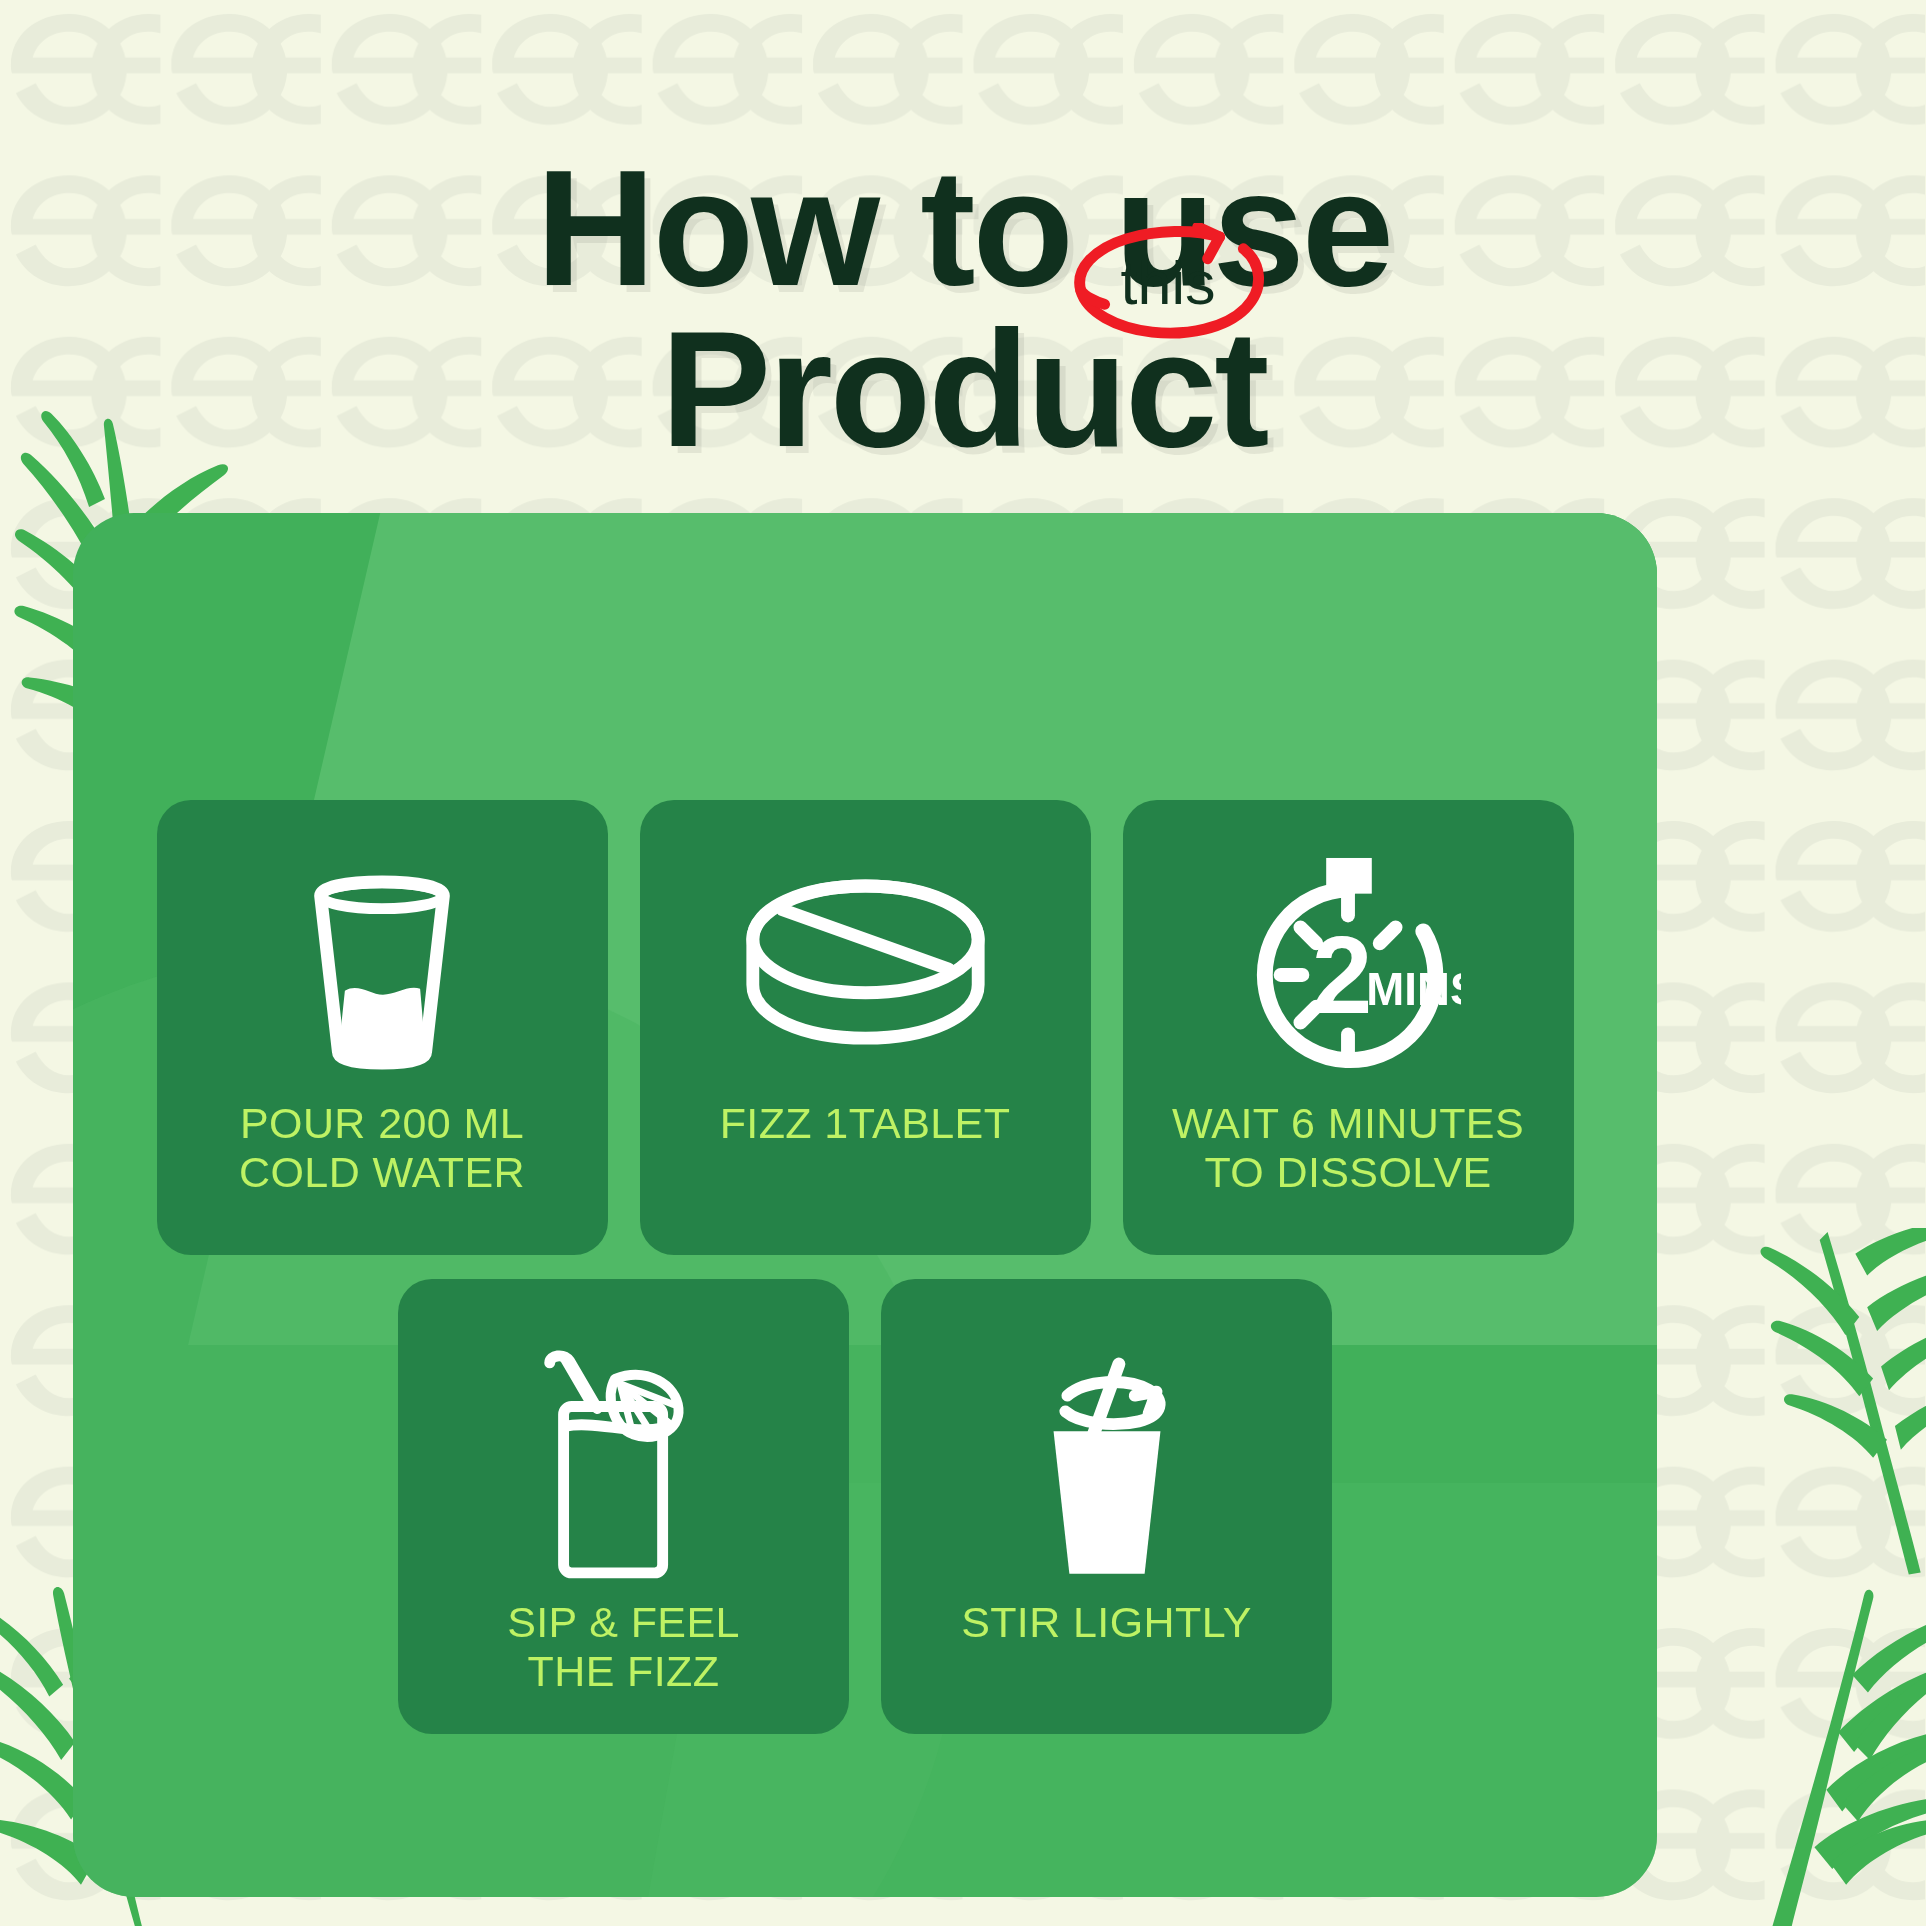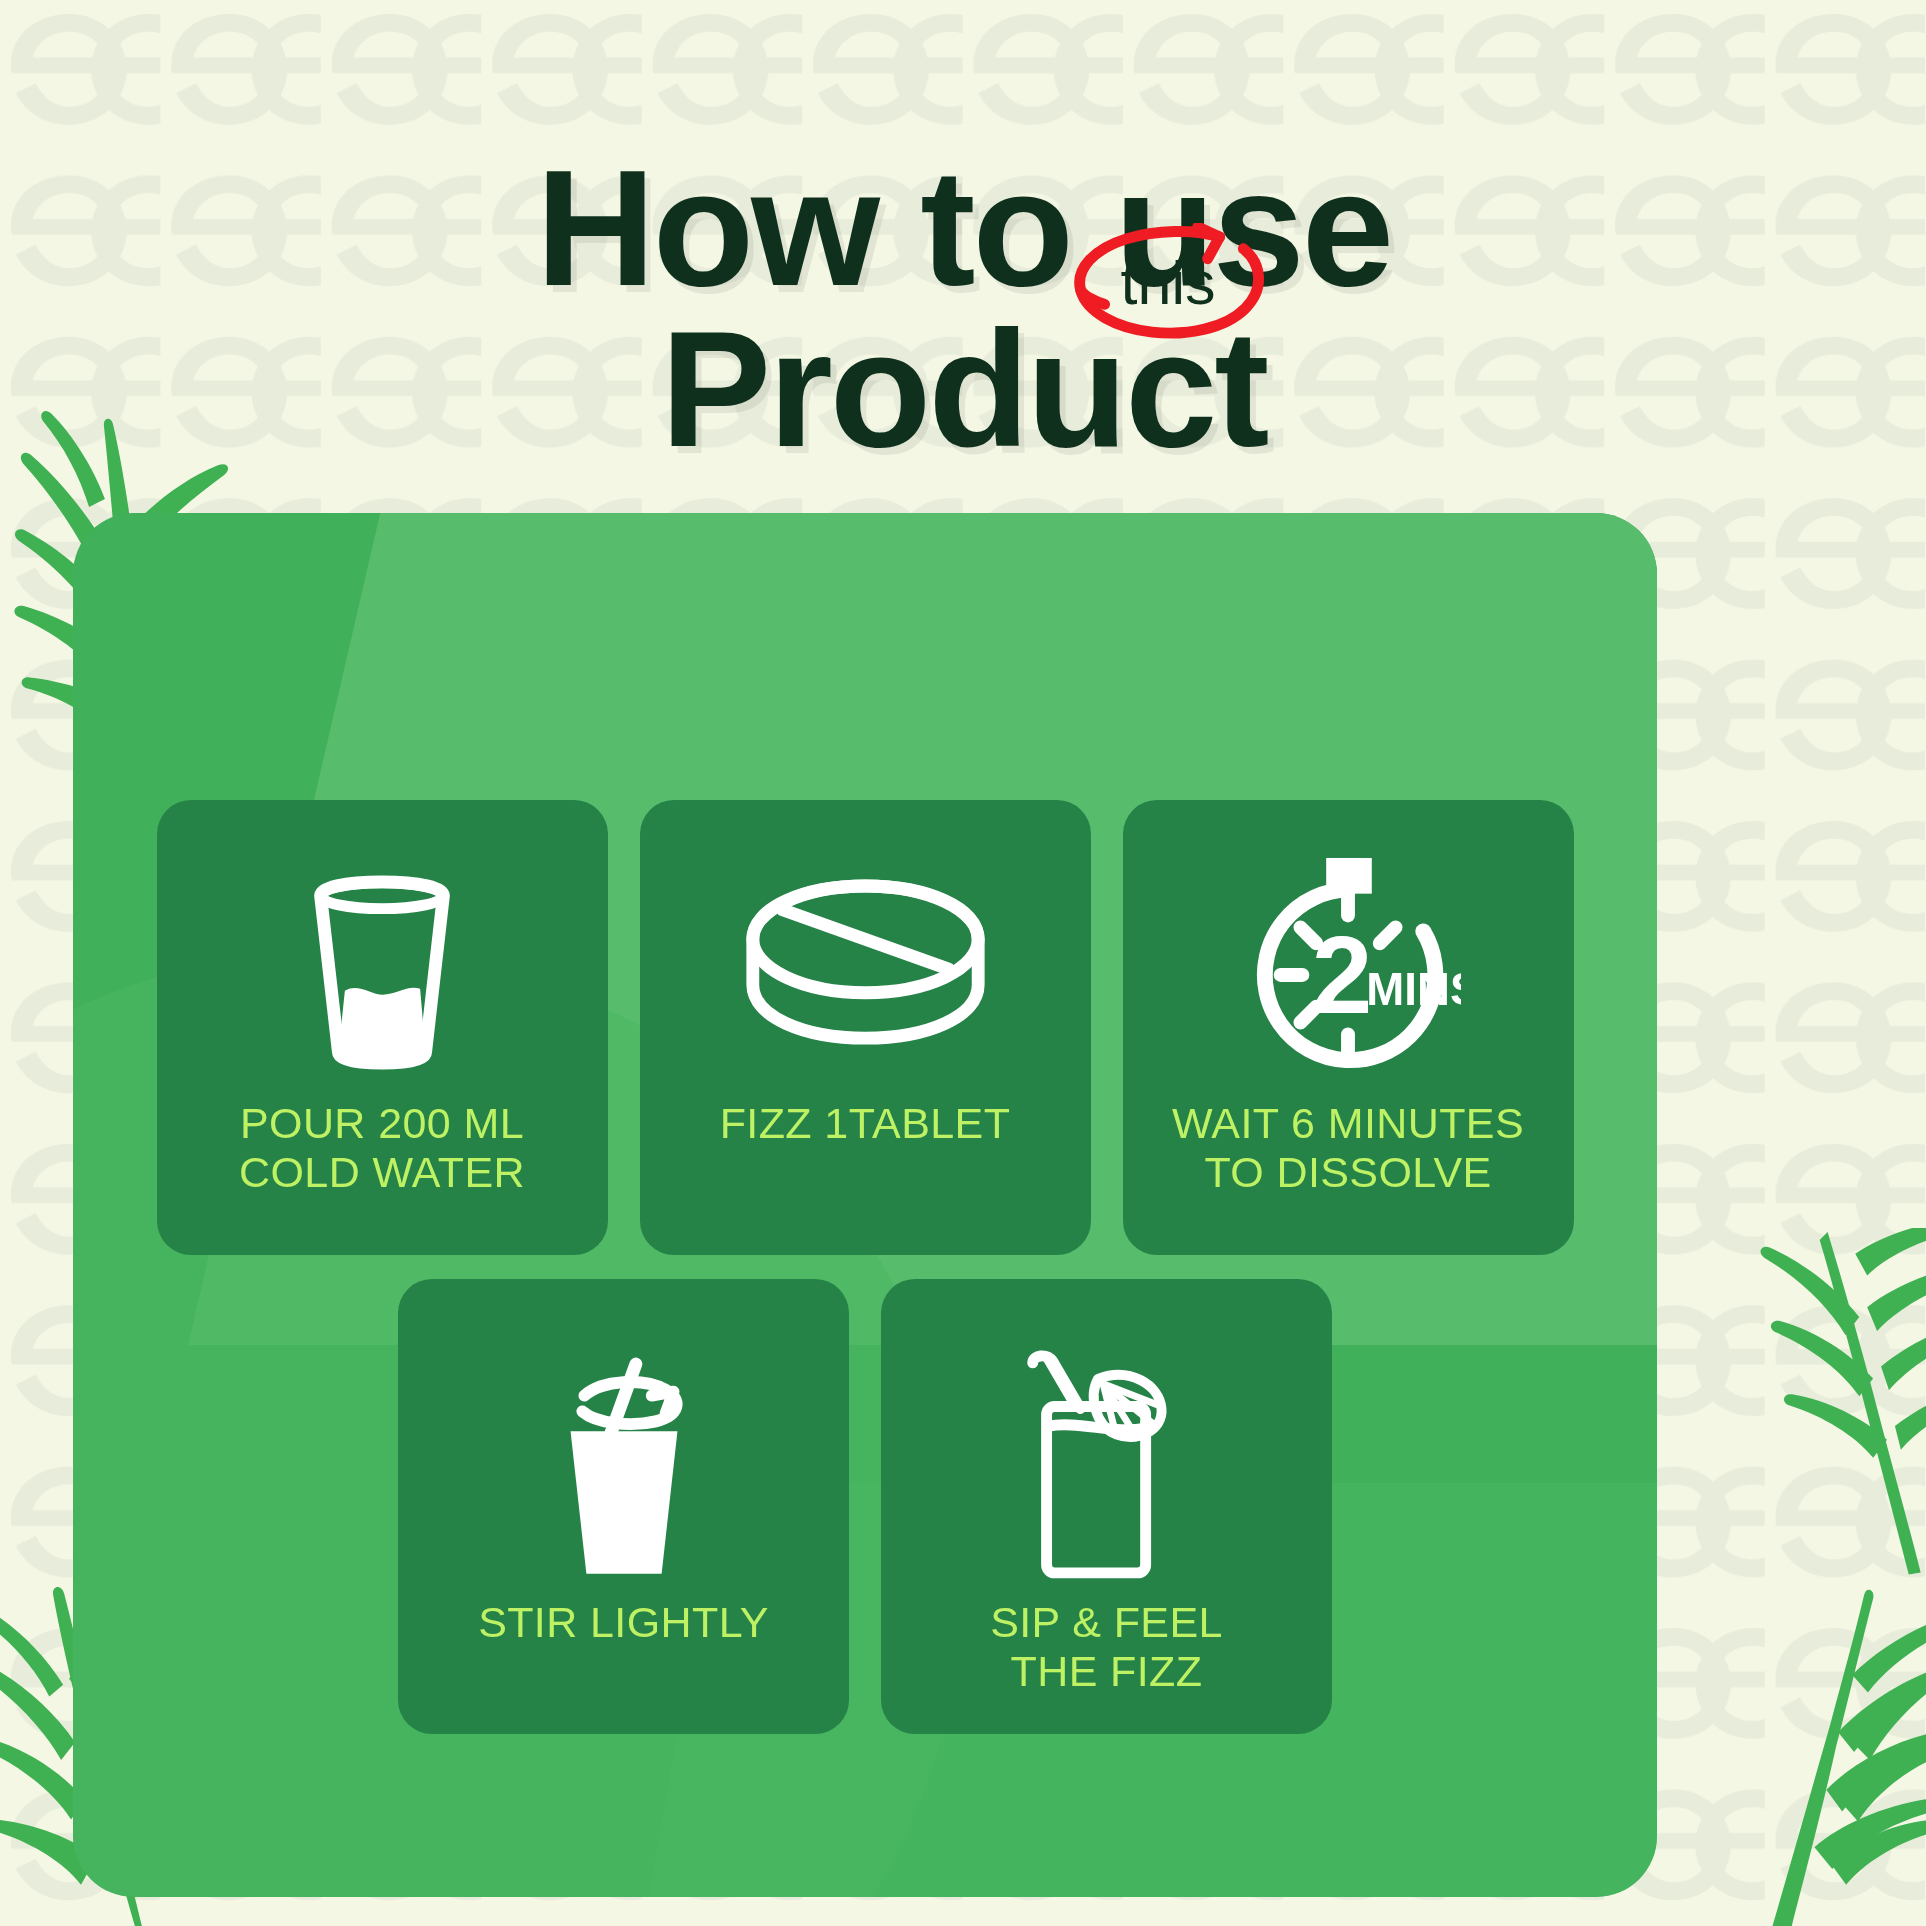--- a/index.html
+++ b/index.html
@@ -294,36 +294,20 @@
       </div>
       <div class="tile-label">WAIT 6 MINUTES
 TO DISSOLVE</div>
     </div>
   </div>
 
   <div class="tile-row" id="tile-row-2">
 
     <div class="tile">
       <div class="tile-icon">
-        <svg width="198" height="238" viewBox="0 0 200 240" xmlns="http://www.w3.org/2000/svg">
-
-          <path d="M46 92 L154 92 L138 236 L62 236 Z" fill="#ffffff"></path>
-
-          <path d="M86 96 L112 24" fill="none" stroke="#ffffff" stroke-width="13" stroke-linecap="round"></path>
-
-          <path d="M60 56 C78 40 120 38 142 50 C160 60 156 76 132 82
-                   C106 88 72 84 58 72" fill="none" stroke="#ffffff" stroke-width="12" stroke-linecap="round"></path>
-          <path d="M128 56 L150 52 L142 74" fill="none" stroke="#ffffff" stroke-width="12" stroke-linecap="round" stroke-linejoin="round"></path>
-        </svg>
-      </div>
-      <div class="tile-label">STIR LIGHTLY</div>
-    </div>
-
-    <div class="tile">
-      <div class="tile-icon">
         <svg width="208" height="248" viewBox="0 0 210 250" xmlns="http://www.w3.org/2000/svg">
 
           <rect x="44" y="72" width="100" height="168" rx="8" fill="none" stroke="#ffffff" stroke-width="11"></rect>
 
           <path d="M46 92 C72 86 116 100 142 94" fill="none" stroke="#ffffff" stroke-width="11" stroke-linecap="round"></path>
 
           <path d="M30 28 C30 20 44 18 50 26 L78 74" fill="none" stroke="#ffffff" stroke-width="11" stroke-linecap="round" stroke-linejoin="round"></path>
           <path d="M46 24 L74 72" fill="none" stroke="#ffffff" stroke-width="11" stroke-linecap="round"></path>
 
           <path d="M96 44 C128 32 158 50 160 74 C162 96 136 108 114 100
@@ -332,15 +316,31 @@
             <line x1="101" y1="49" x2="150" y2="88"></line>
             <line x1="101" y1="49" x2="132" y2="98"></line>
             <line x1="101" y1="49" x2="155" y2="70"></line>
             <line x1="101" y1="49" x2="114" y2="100"></line>
           </g>
         </svg>
       </div>
       <div class="tile-label">SIP &amp; FEEL
 THE FIZZ</div>
     </div>
+
+    <div class="tile">
+      <div class="tile-icon">
+        <svg width="198" height="238" viewBox="0 0 200 240" xmlns="http://www.w3.org/2000/svg">
+
+          <path d="M46 92 L154 92 L138 236 L62 236 Z" fill="#ffffff"></path>
+
+          <path d="M86 96 L112 24" fill="none" stroke="#ffffff" stroke-width="13" stroke-linecap="round"></path>
+
+          <path d="M60 56 C78 40 120 38 142 50 C160 60 156 76 132 82
+                   C106 88 72 84 58 72" fill="none" stroke="#ffffff" stroke-width="12" stroke-linecap="round"></path>
+          <path d="M128 56 L150 52 L142 74" fill="none" stroke="#ffffff" stroke-width="12" stroke-linecap="round" stroke-linejoin="round"></path>
+        </svg>
+      </div>
+      <div class="tile-label">STIR LIGHTLY</div>
+    </div>
   </div>
 </div>
 
 
 </body></html>

